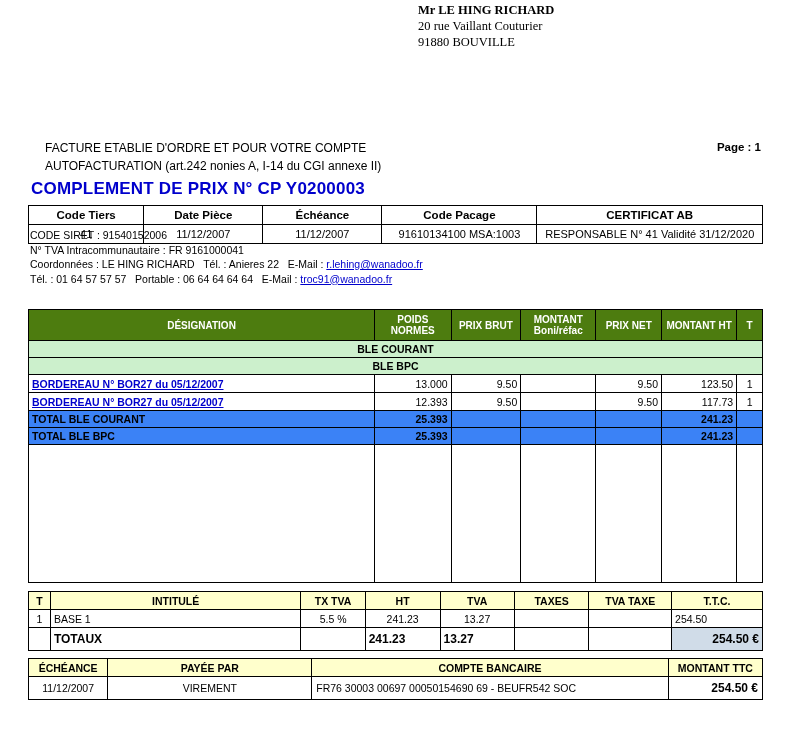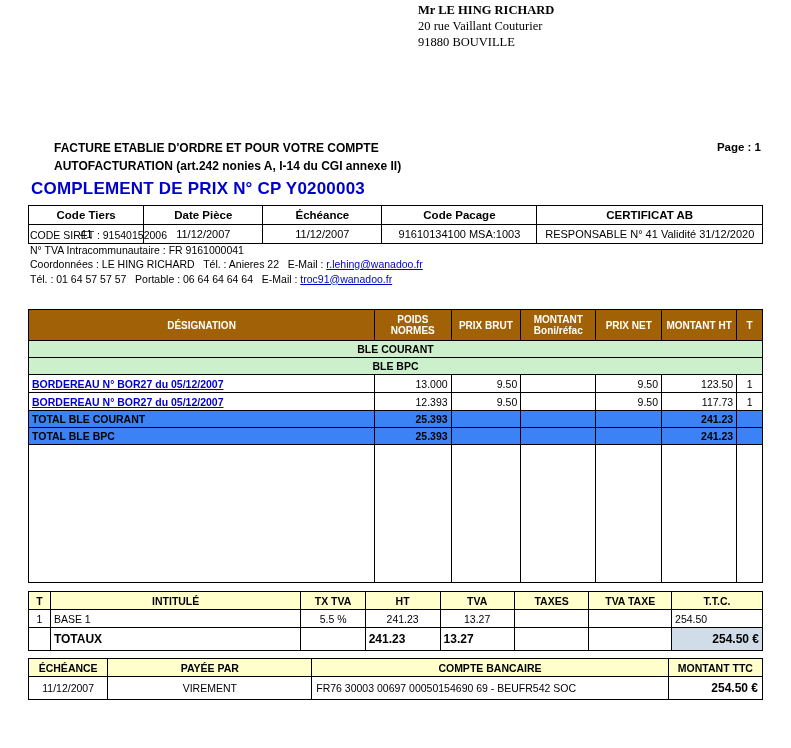--- a/index.html
+++ b/index.html
@@ -31,24 +31,24 @@
     font-size: 12.5px;
     line-height: 16px;
   }
   .addr-name {
     font-weight: bold;
   }
 
   
   .facture-title {
     position: absolute;
-    left: 54px;
+    left: 45px;
     top: 139px;
     font-size: 12px;
-    font-weight: bold;
+    font-weight: normal;
     line-height: 18px;
     letter-spacing: 0px;
   }
   .page-num {
     position: absolute;
     right: 30px;
     top: 141px;
     font-size: 11.5px;
     font-weight: bold;
   }
@@ -109,21 +109,21 @@
     top: 309px;
     width: 735px;
     border-collapse: collapse;
     font-size: 10.5px;
   }
   .main-table th, .main-table td {
     border: 1px solid #000000;
     padding: 0 3px;
   }
   .main-table thead th {
-    background: #a16207;
+    background: #4d7c0f;
     color: #ffffff;
     font-size: 10px;
     font-weight: bold;
     height: 30px;
     text-align: center;
     line-height: 11px;
   }
   .main-table .row-sect {
     background: #ccf0cc;
     font-weight: bold;

